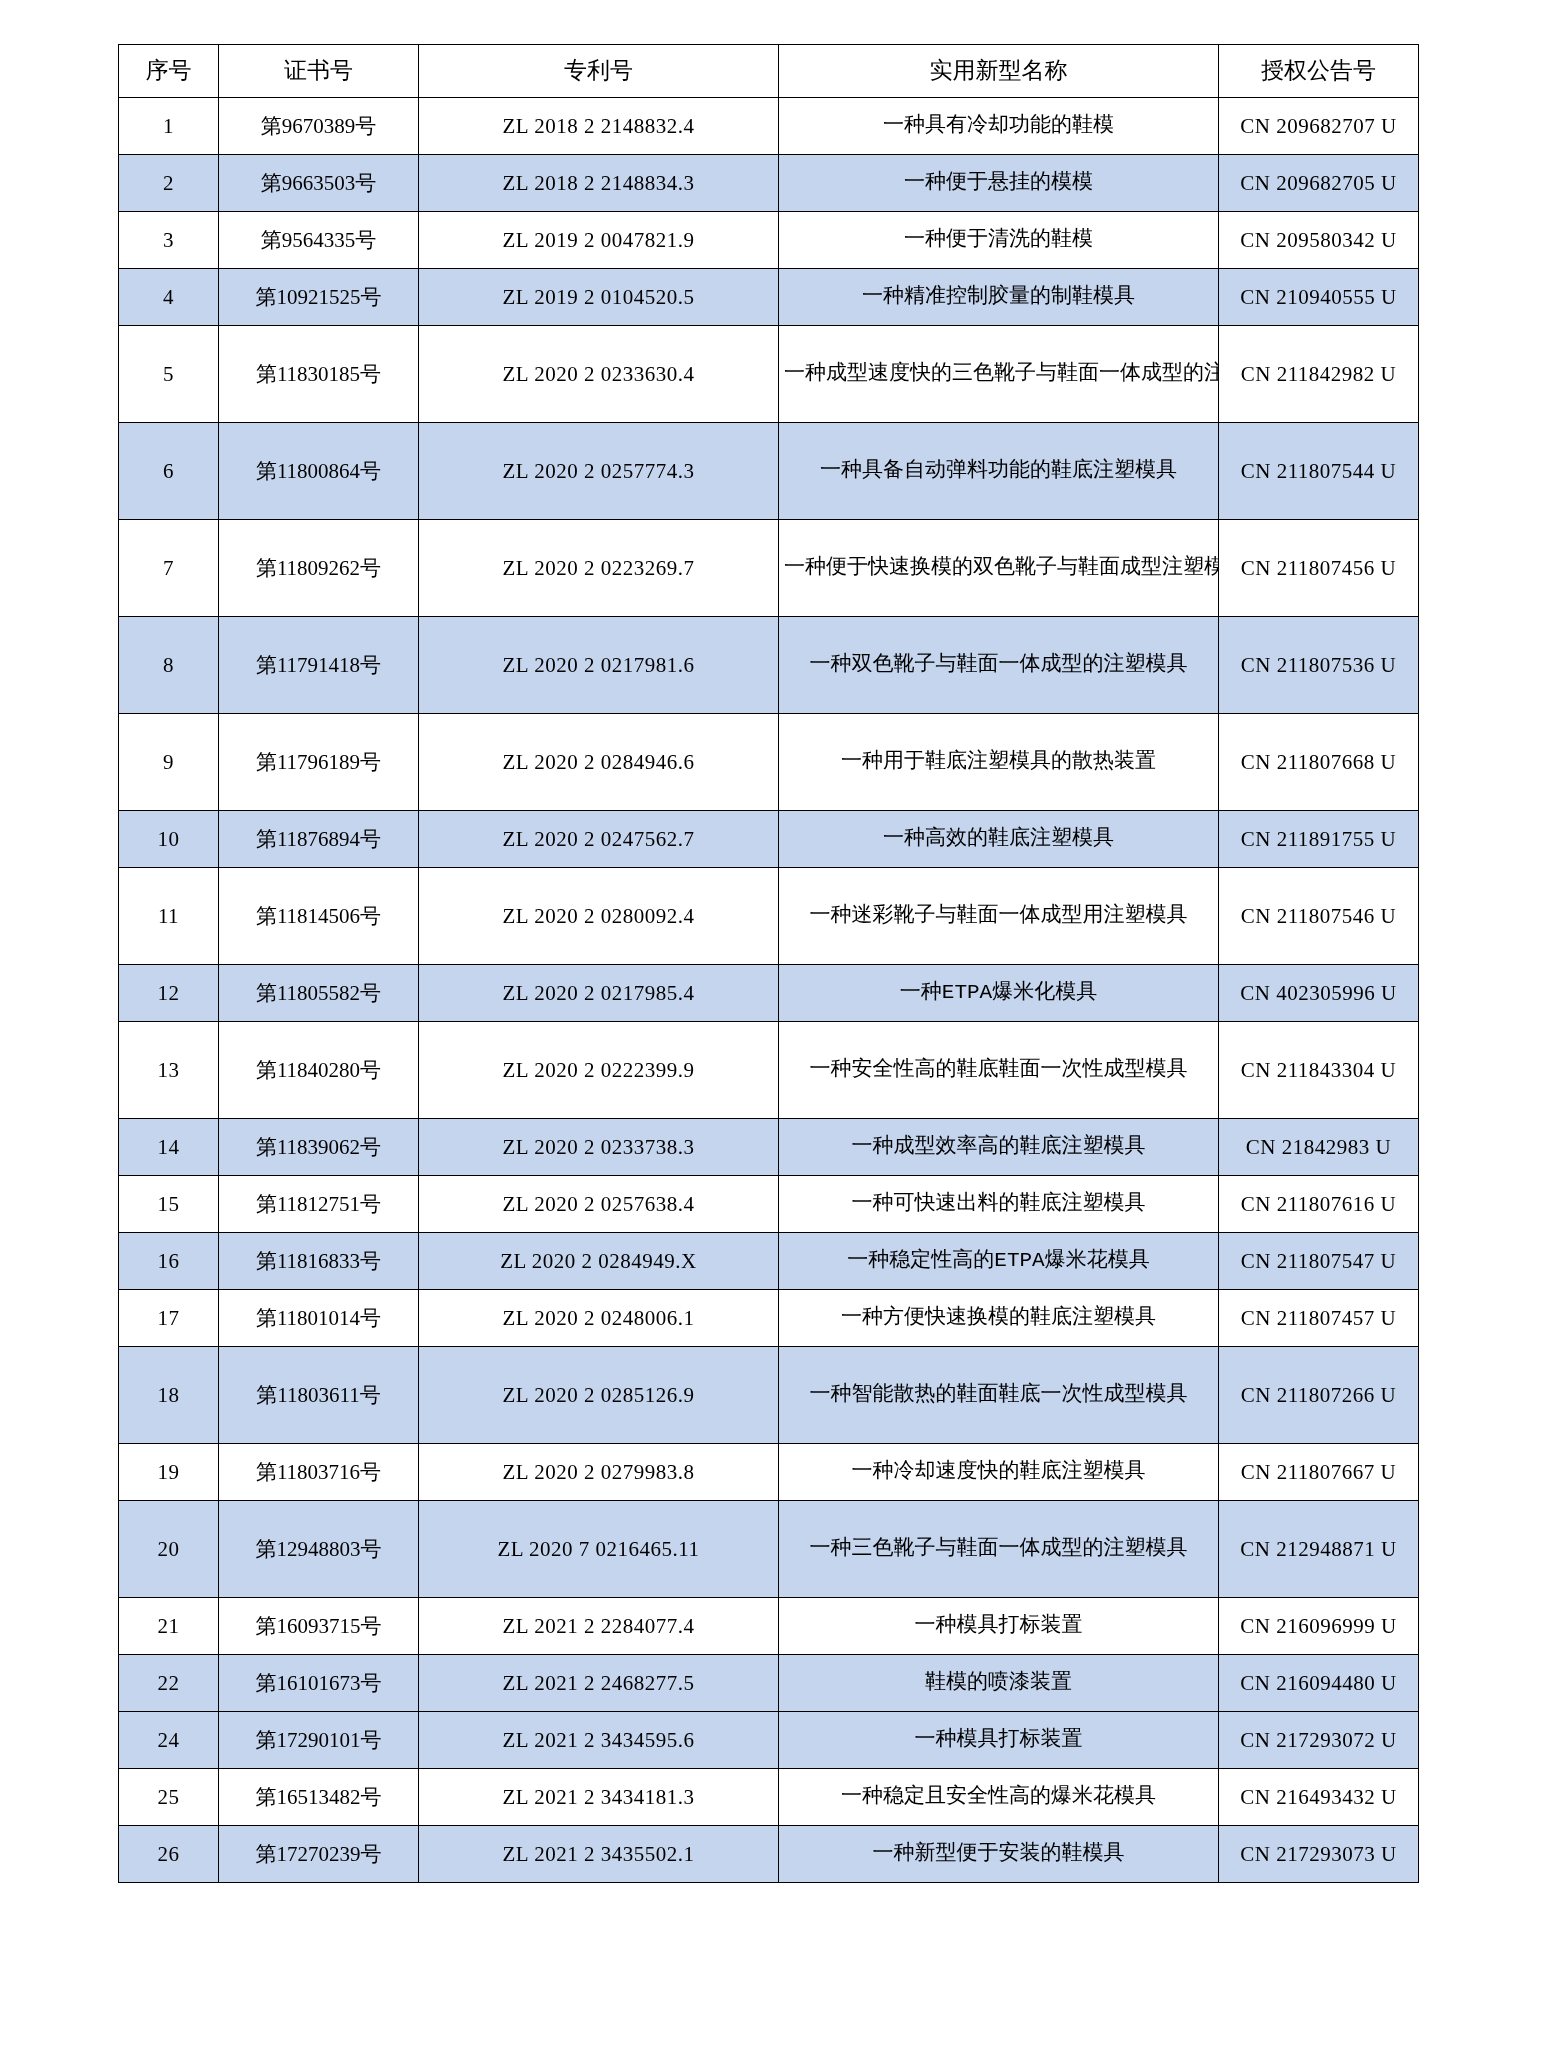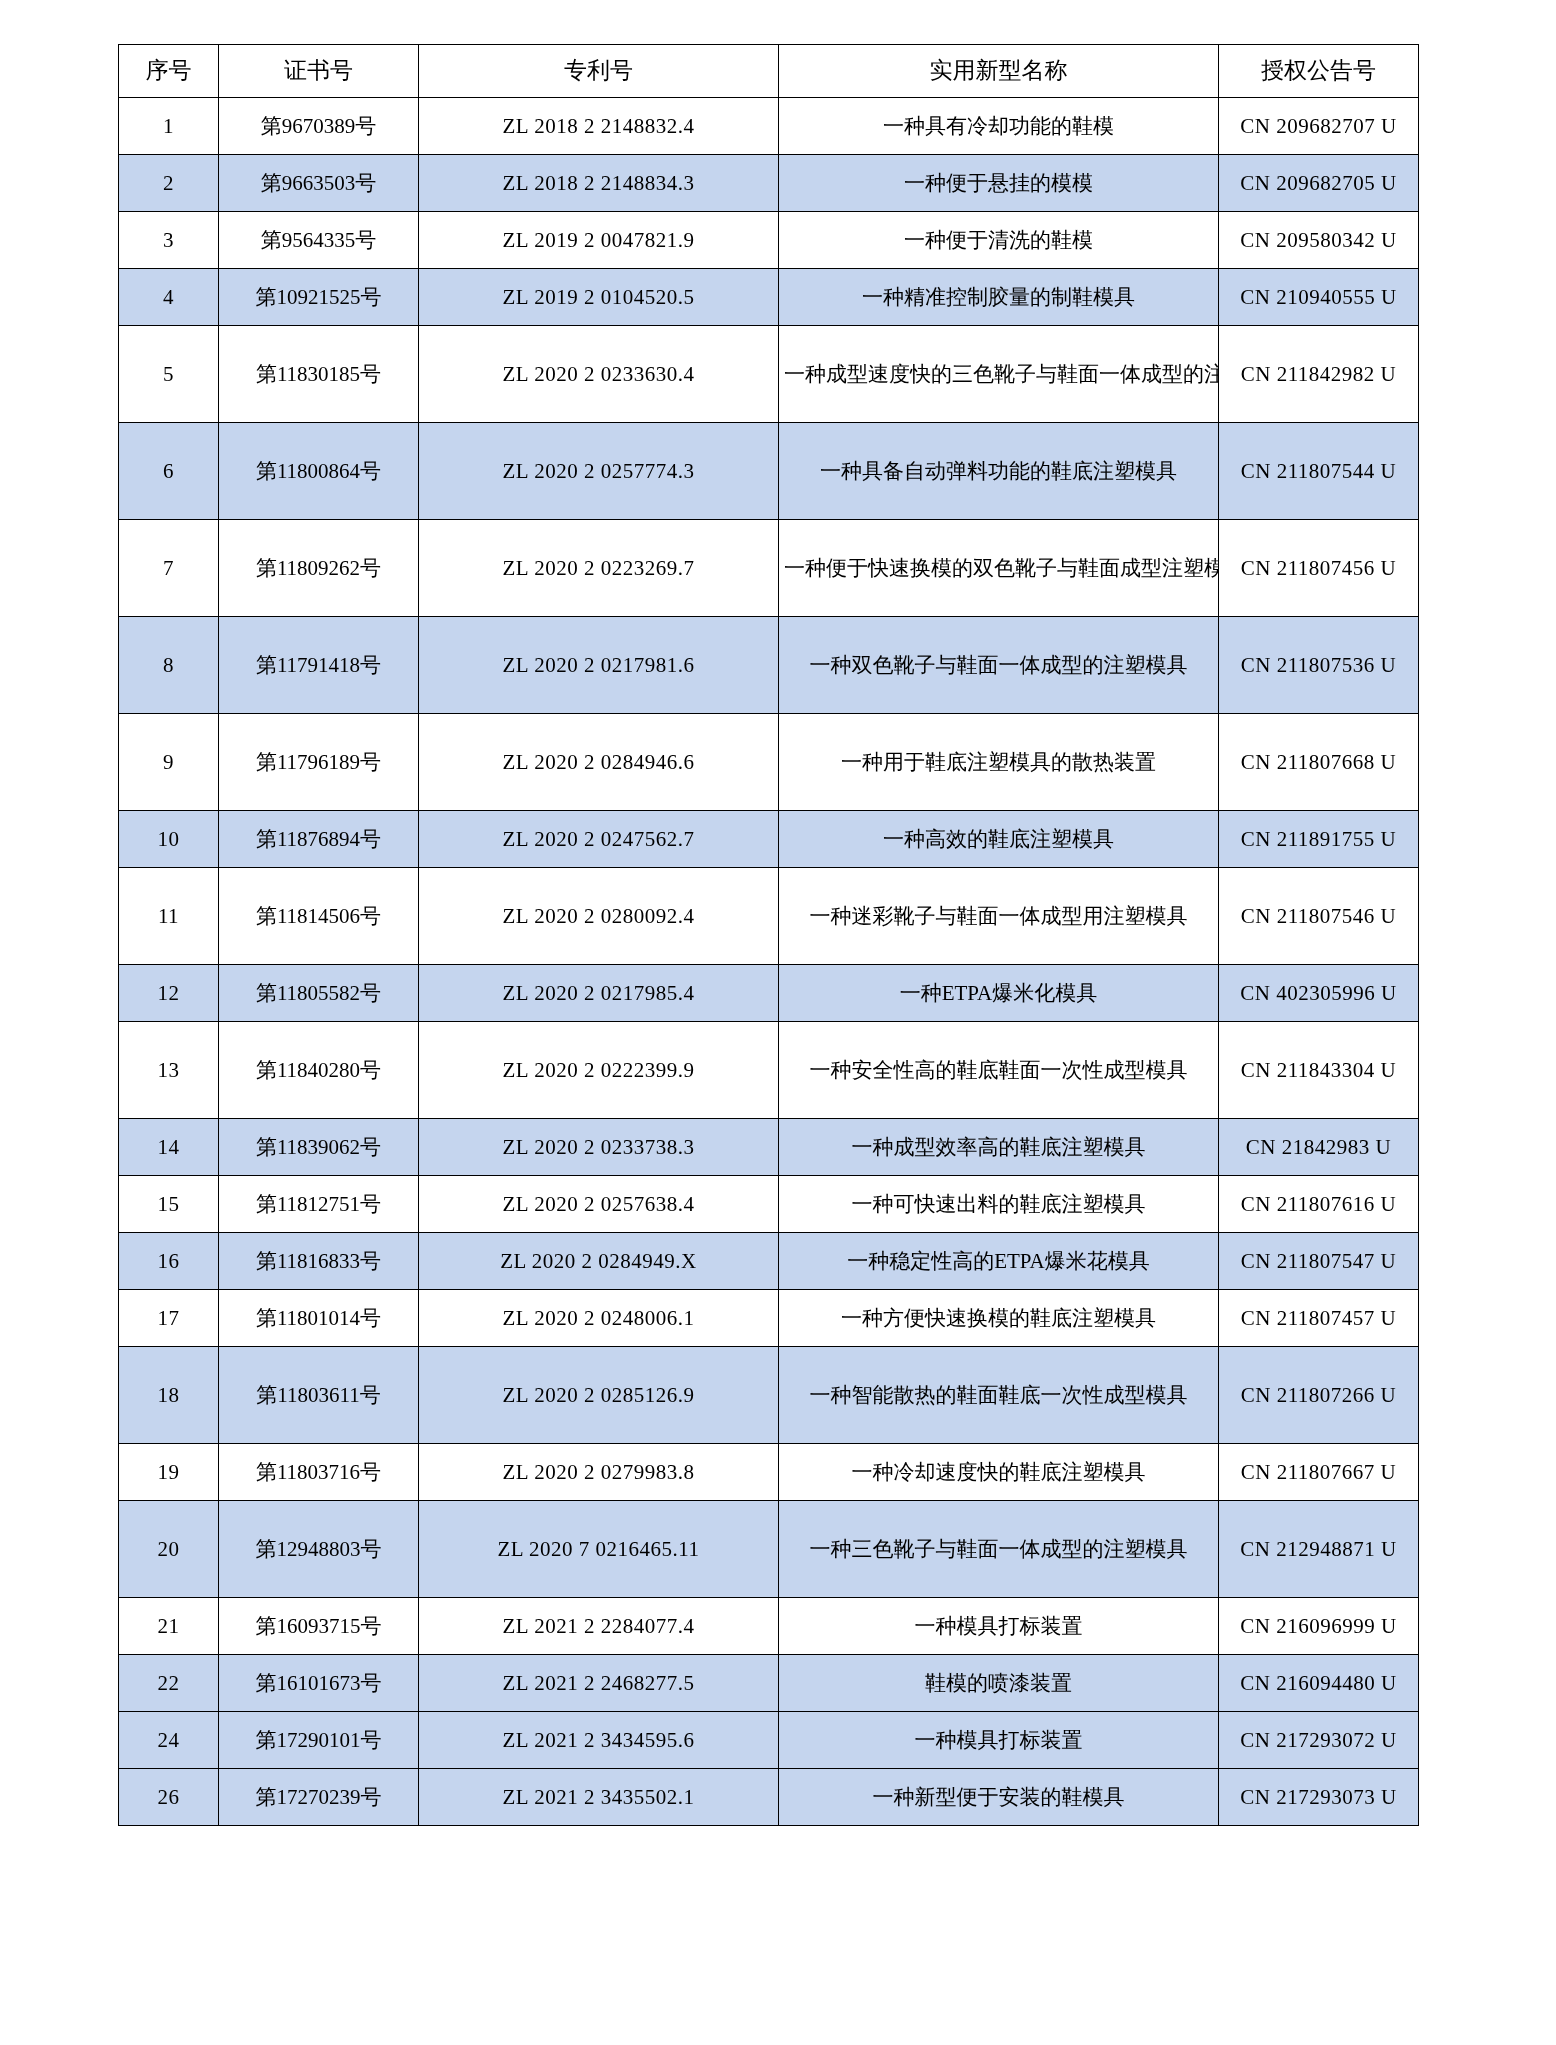--- a/index.html
+++ b/index.html
@@ -53,20 +53,21 @@
   }
   table.patent-table tbody tr td {
     height: 48px;
   }
   table.patent-table tbody tr.tall td {
     height: 88px;
   }
   .cell-name {
     white-space: normal;
     word-break: break-all;
+    font-family: Liberation Mono, monospace;
   }
   .mono-num {
     letter-spacing: 0.5px;
   }
 </style>
 </head>
 <body>
 
 <div class="page">
   <table class="patent-table">
@@ -241,20 +242,27 @@
           <td class="cell-name">鞋模的喷漆装置</td>
           <td class="mono-num">CN 216094480 U</td>
         </tr>
         <tr class="shaded">
           <td class="mono-num">24</td>
           <td>第17290101号</td>
           <td class="mono-num">ZL 2021 2 3434595.6</td>
           <td class="cell-name">一种模具打标装置</td>
           <td class="mono-num">CN 217293072 U</td>
         </tr>
+        <tr class="">
+          <td class="mono-num">25</td>
+          <td>第16513482号</td>
+          <td class="mono-num">ZL 2021 2 3434181.3</td>
+          <td class="cell-name">一种稳定且安全性高的爆米花模具</td>
+          <td class="mono-num">CN 216493432 U</td>
+        </tr>
         <tr class="shaded">
           <td class="mono-num">26</td>
           <td>第17270239号</td>
           <td class="mono-num">ZL 2021 2 3435502.1</td>
           <td class="cell-name">一种新型便于安装的鞋模具</td>
           <td class="mono-num">CN 217293073 U</td>
         </tr>
       </tbody>
   </table>
 </div>

